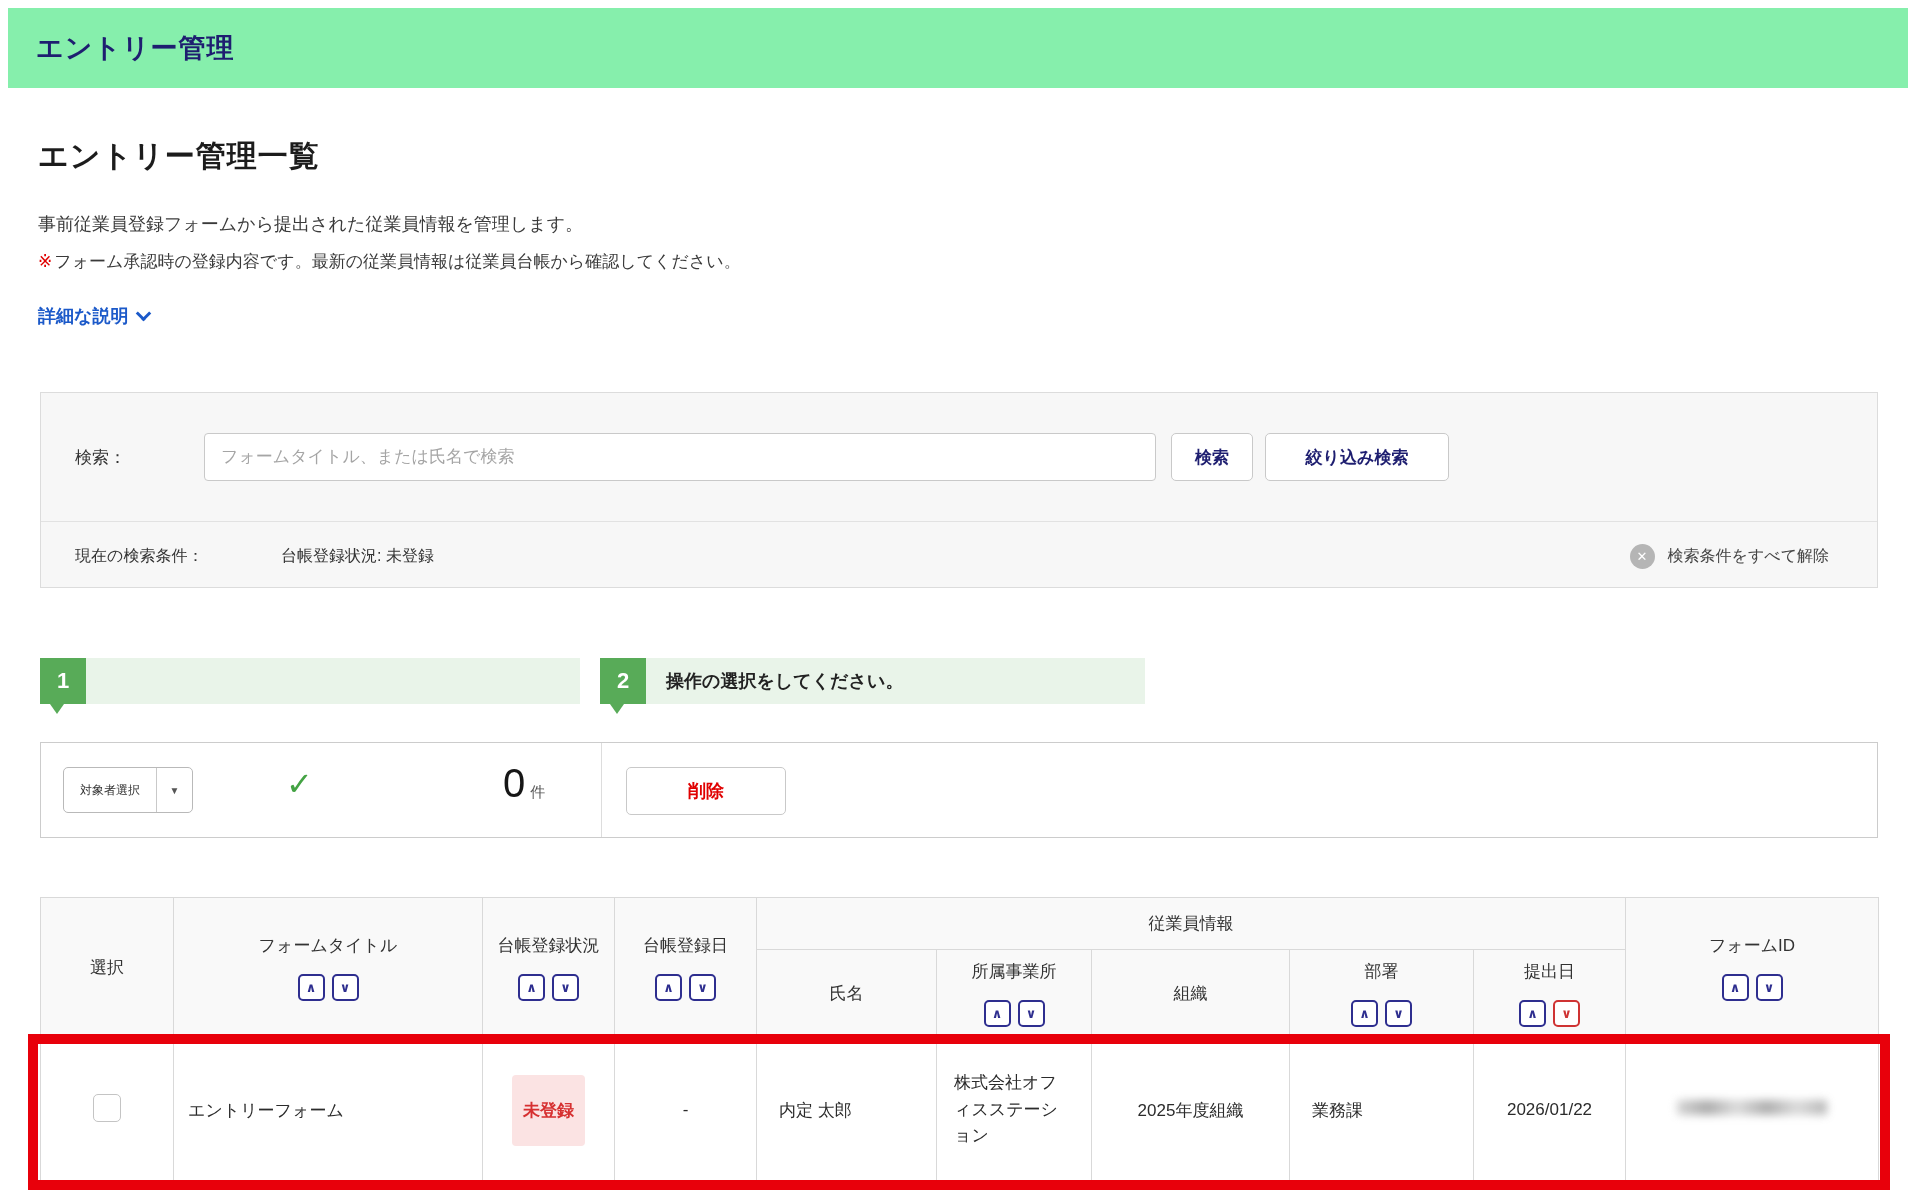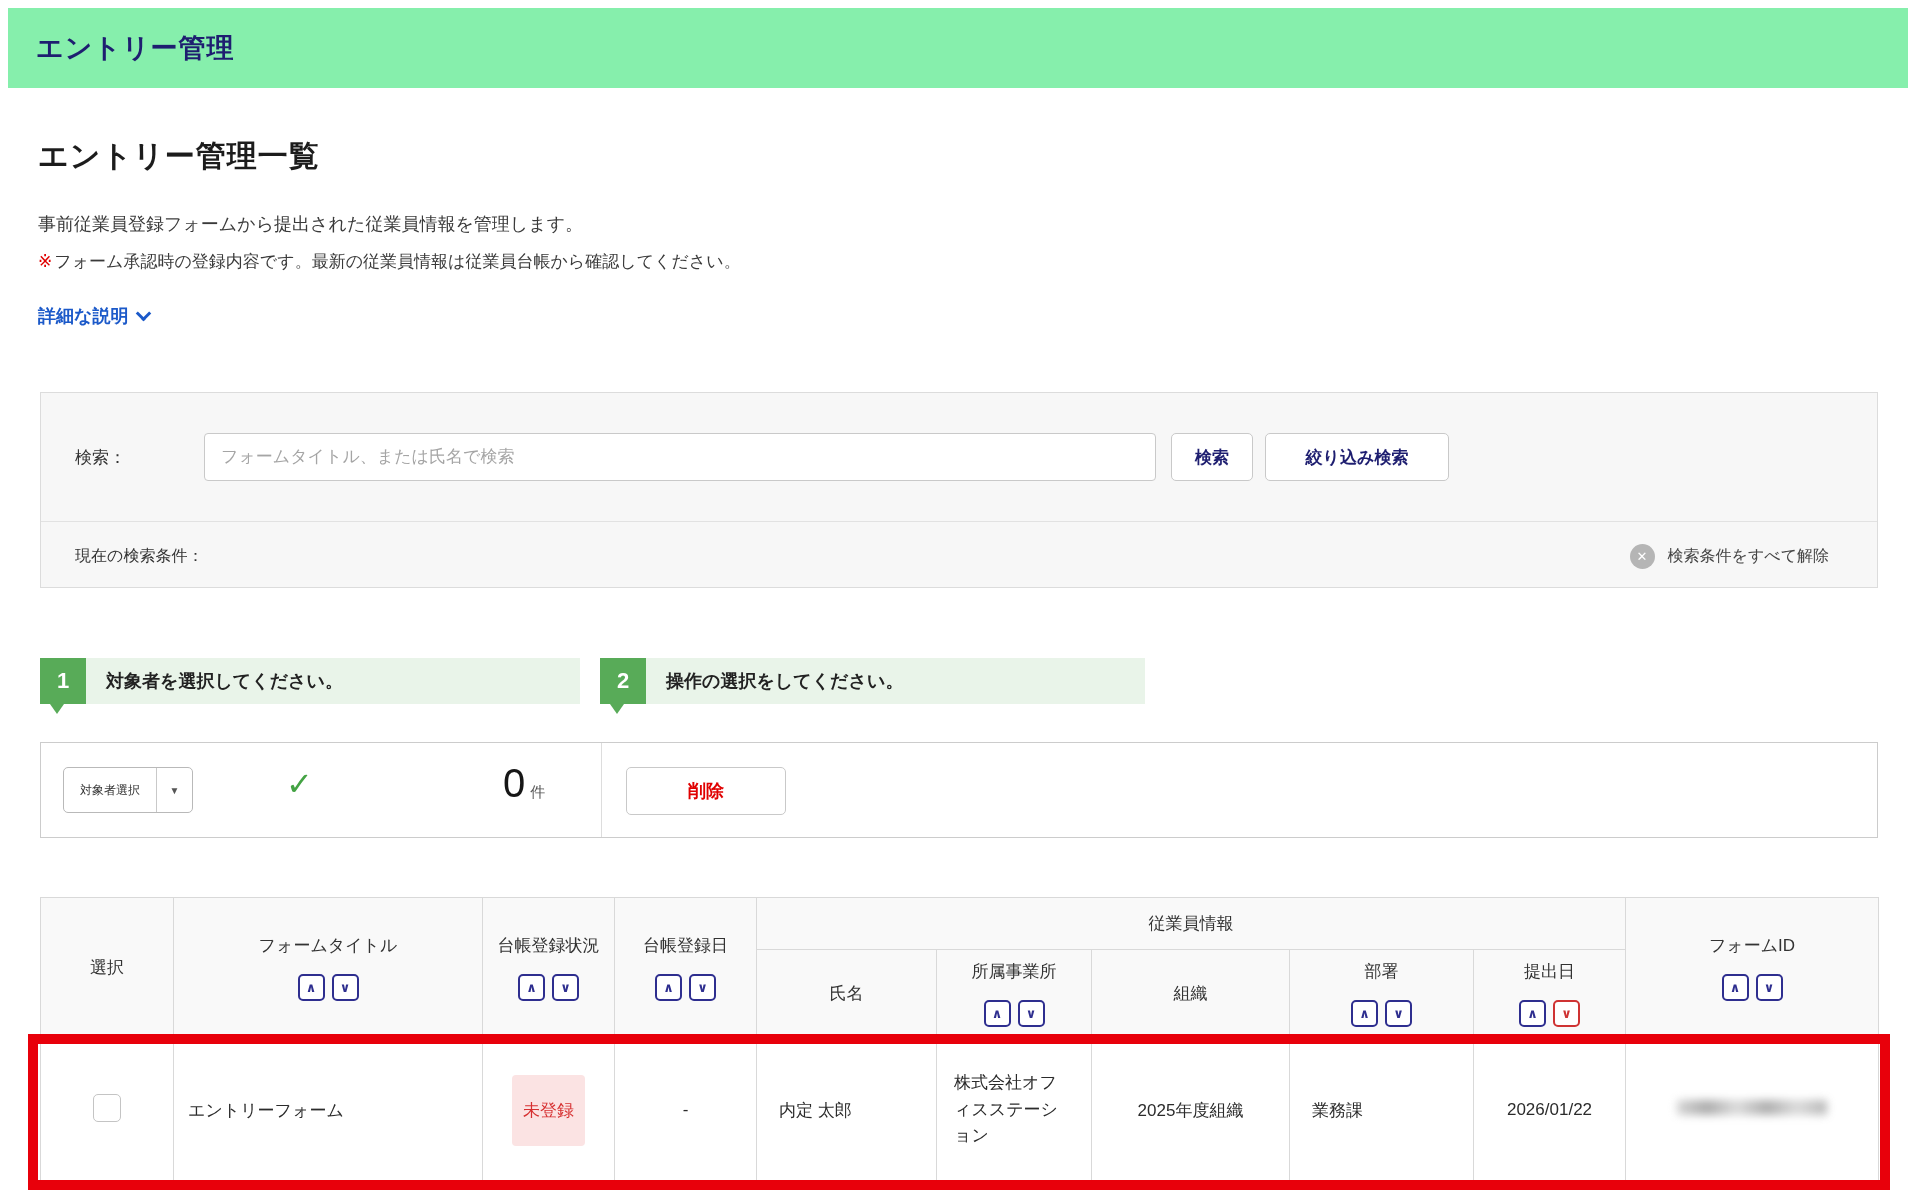--- a/index.html
+++ b/index.html
@@ -85,21 +85,21 @@
     cursor:pointer; font-family:inherit; padding:0; }
   .sort-btn.red { border-color:#cf3333; color:#cf3333; }
   .entry-table td { height:145px; background:#fff; font-size:17px; color:#2b2b2b; vertical-align:middle; }
   .td-center { text-align:center; }
   .td-left-14 { text-align:left; padding-left:14px; }
   .td-left-22 { text-align:left; padding-left:22px; }
   .td-wrap { text-align:left; padding:0 17px; line-height:1.55; font-size:17.5px; }
   .row-checkbox { width:28px; height:28px; border:1px solid #c4c4c4; border-radius:5px; background:#fff;
     display:inline-block; cursor:pointer; }
   .status-badge { display:inline-block; padding:24px 11px; background:#fbe3e3; color:#d63031;
-    font-weight:normal; font-size:17px; border-radius:4px; }
+    font-weight:bold; font-size:17px; border-radius:4px; }
   .id-blur { display:inline-block; width:150px; height:15px; border-radius:3px;
     background:linear-gradient(90deg,#c7c7c7,#8f8f8f 20%,#d0d0d0 40%,#929292 60%,#cfcfcf 80%,#a0a0a0);
     filter:blur(4px); opacity:.75; }
 
   
   .highlight-frame { position:absolute; left:28px; top:1034px; width:1862px; height:156px;
     border:10px solid #e8000b; pointer-events:none; }
 </style>
 </head>
 <body>
@@ -118,30 +118,30 @@
 
 <div class="search-box">
   <div class="search-row1">
     <div class="search-label">検索：</div>
     <input class="search-input" type="text" placeholder="フォームタイトル、または氏名で検索" style="">
     <button class="btn btn-search">検索</button>
     <button class="btn btn-filter">絞り込み検索</button>
   </div>
   <div class="search-row2">
     <div class="cond-label">現在の検索条件：</div>
+    <div class="cond-value">台帳登録状況: 未登録</div>
     <div class="cond-clear">
       <span class="clear-circle">✕</span>
       <span class="clear-text">検索条件をすべて解除</span>
     </div>
   </div>
 </div>
 
 <div class="step step1">
   <div class="step-num">1</div>
-  <div class="step-text">対象者を選択してください。</div>
 </div>
 <div class="step step2">
   <div class="step-num">2</div>
   <div class="step-text">操作の選択をしてください。</div>
 </div>
 
 <div class="action-bar">
   <div class="dropdown">
     <div class="dropdown-label">対象者選択</div>
     <div class="dropdown-arrow">▼</div>

